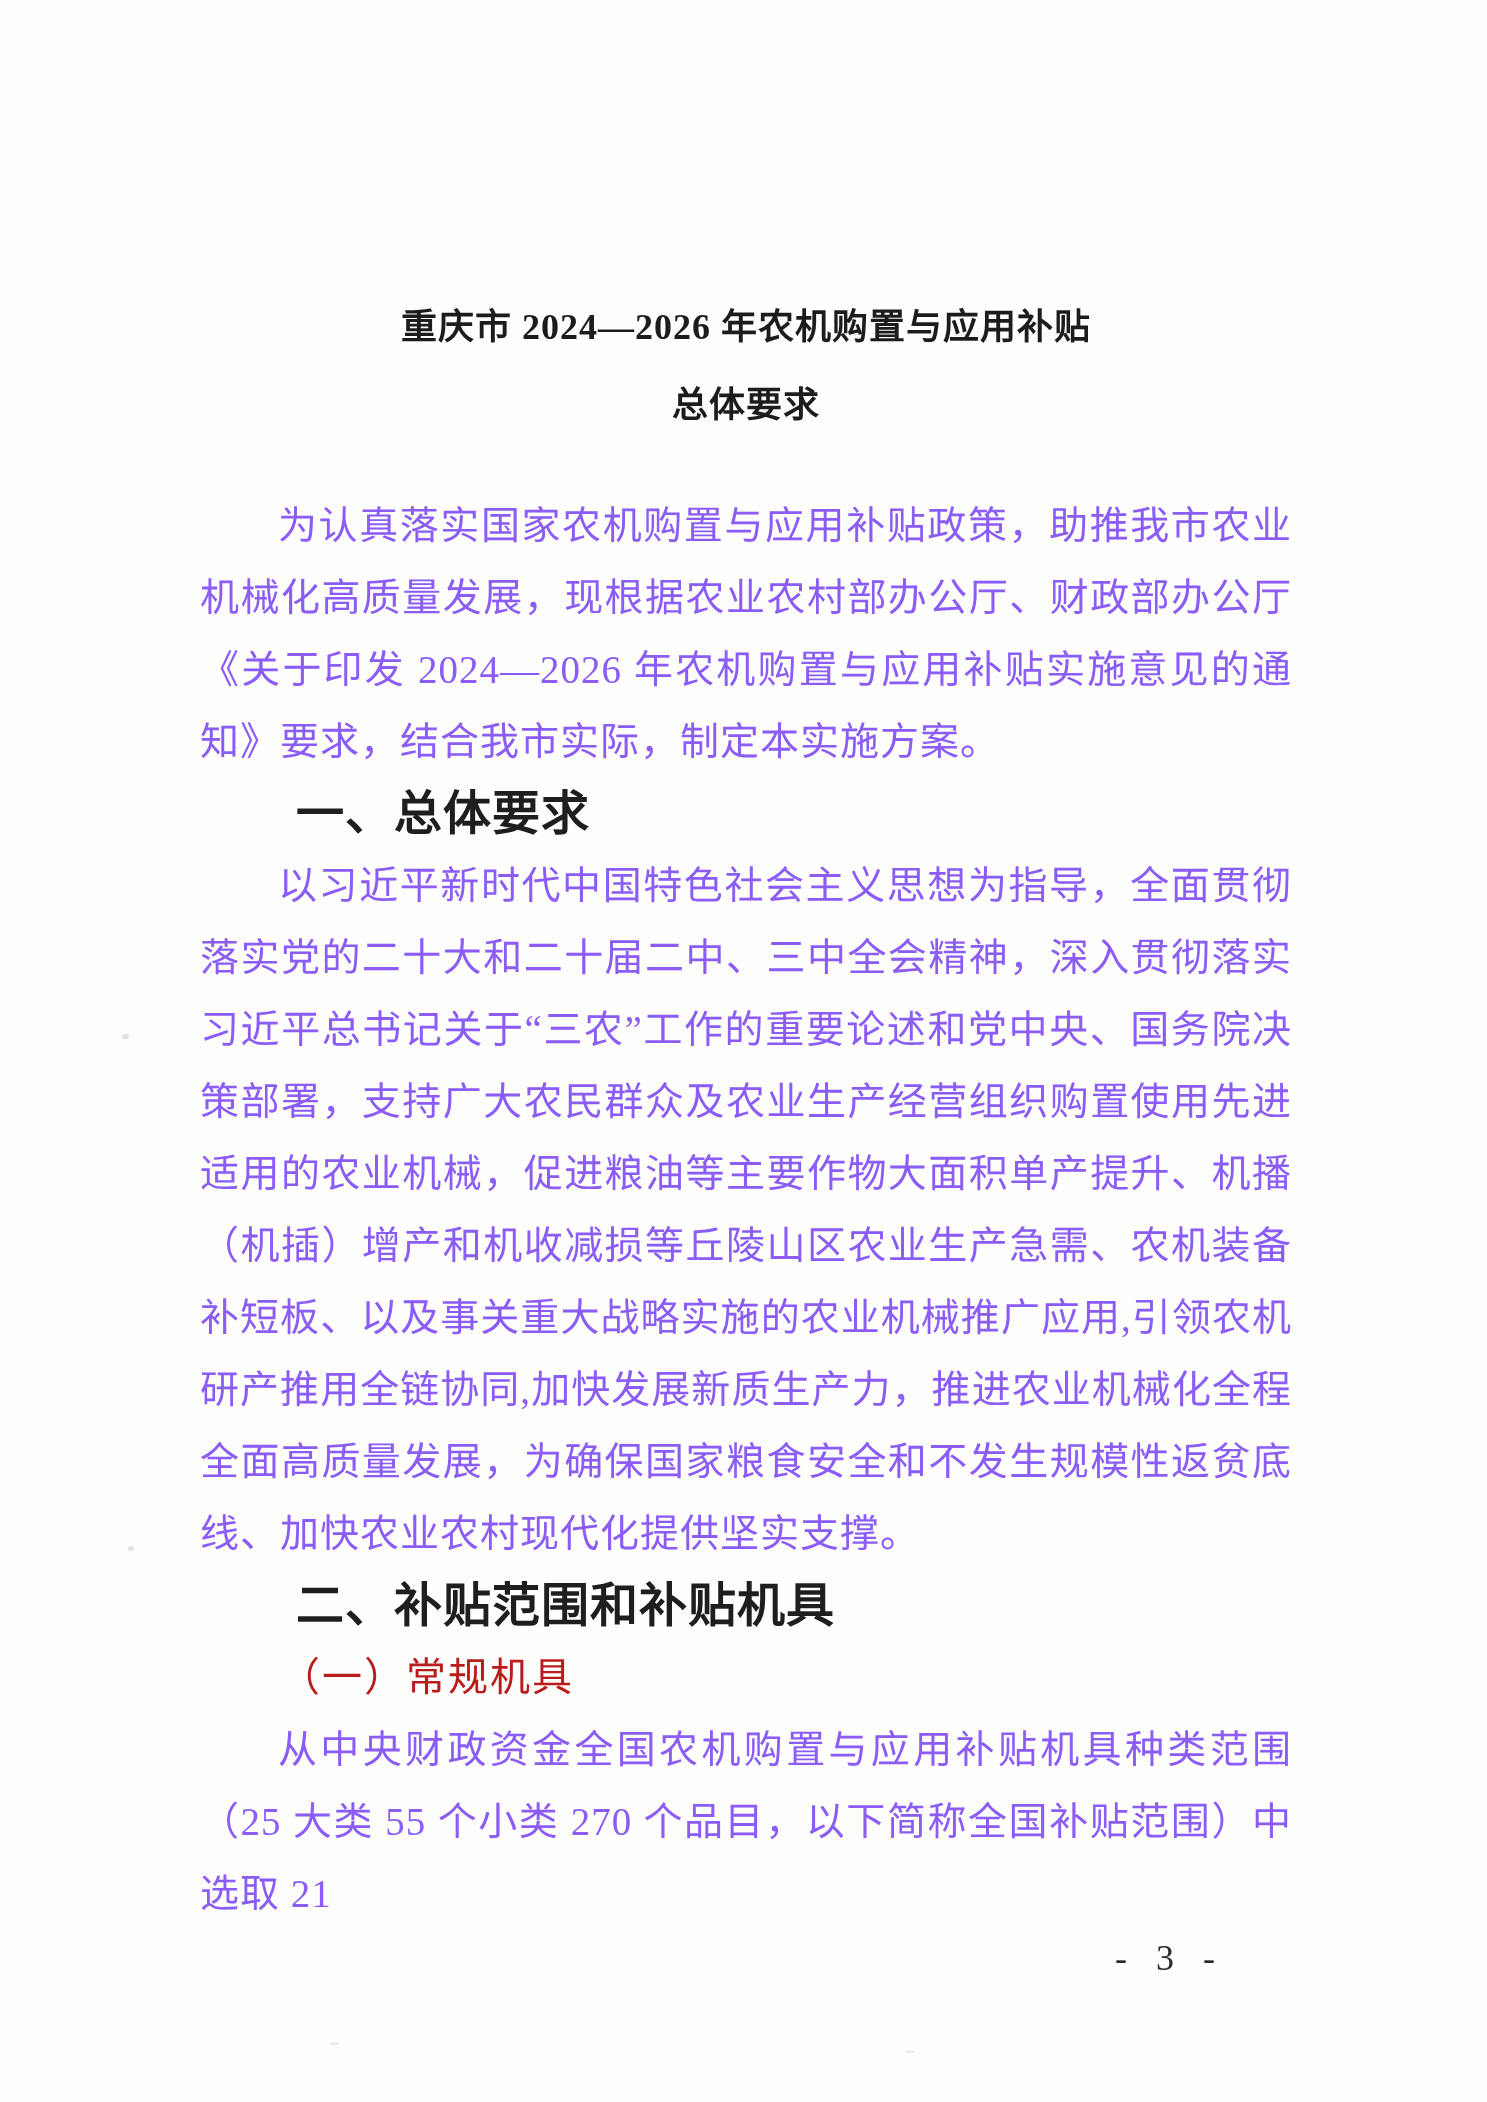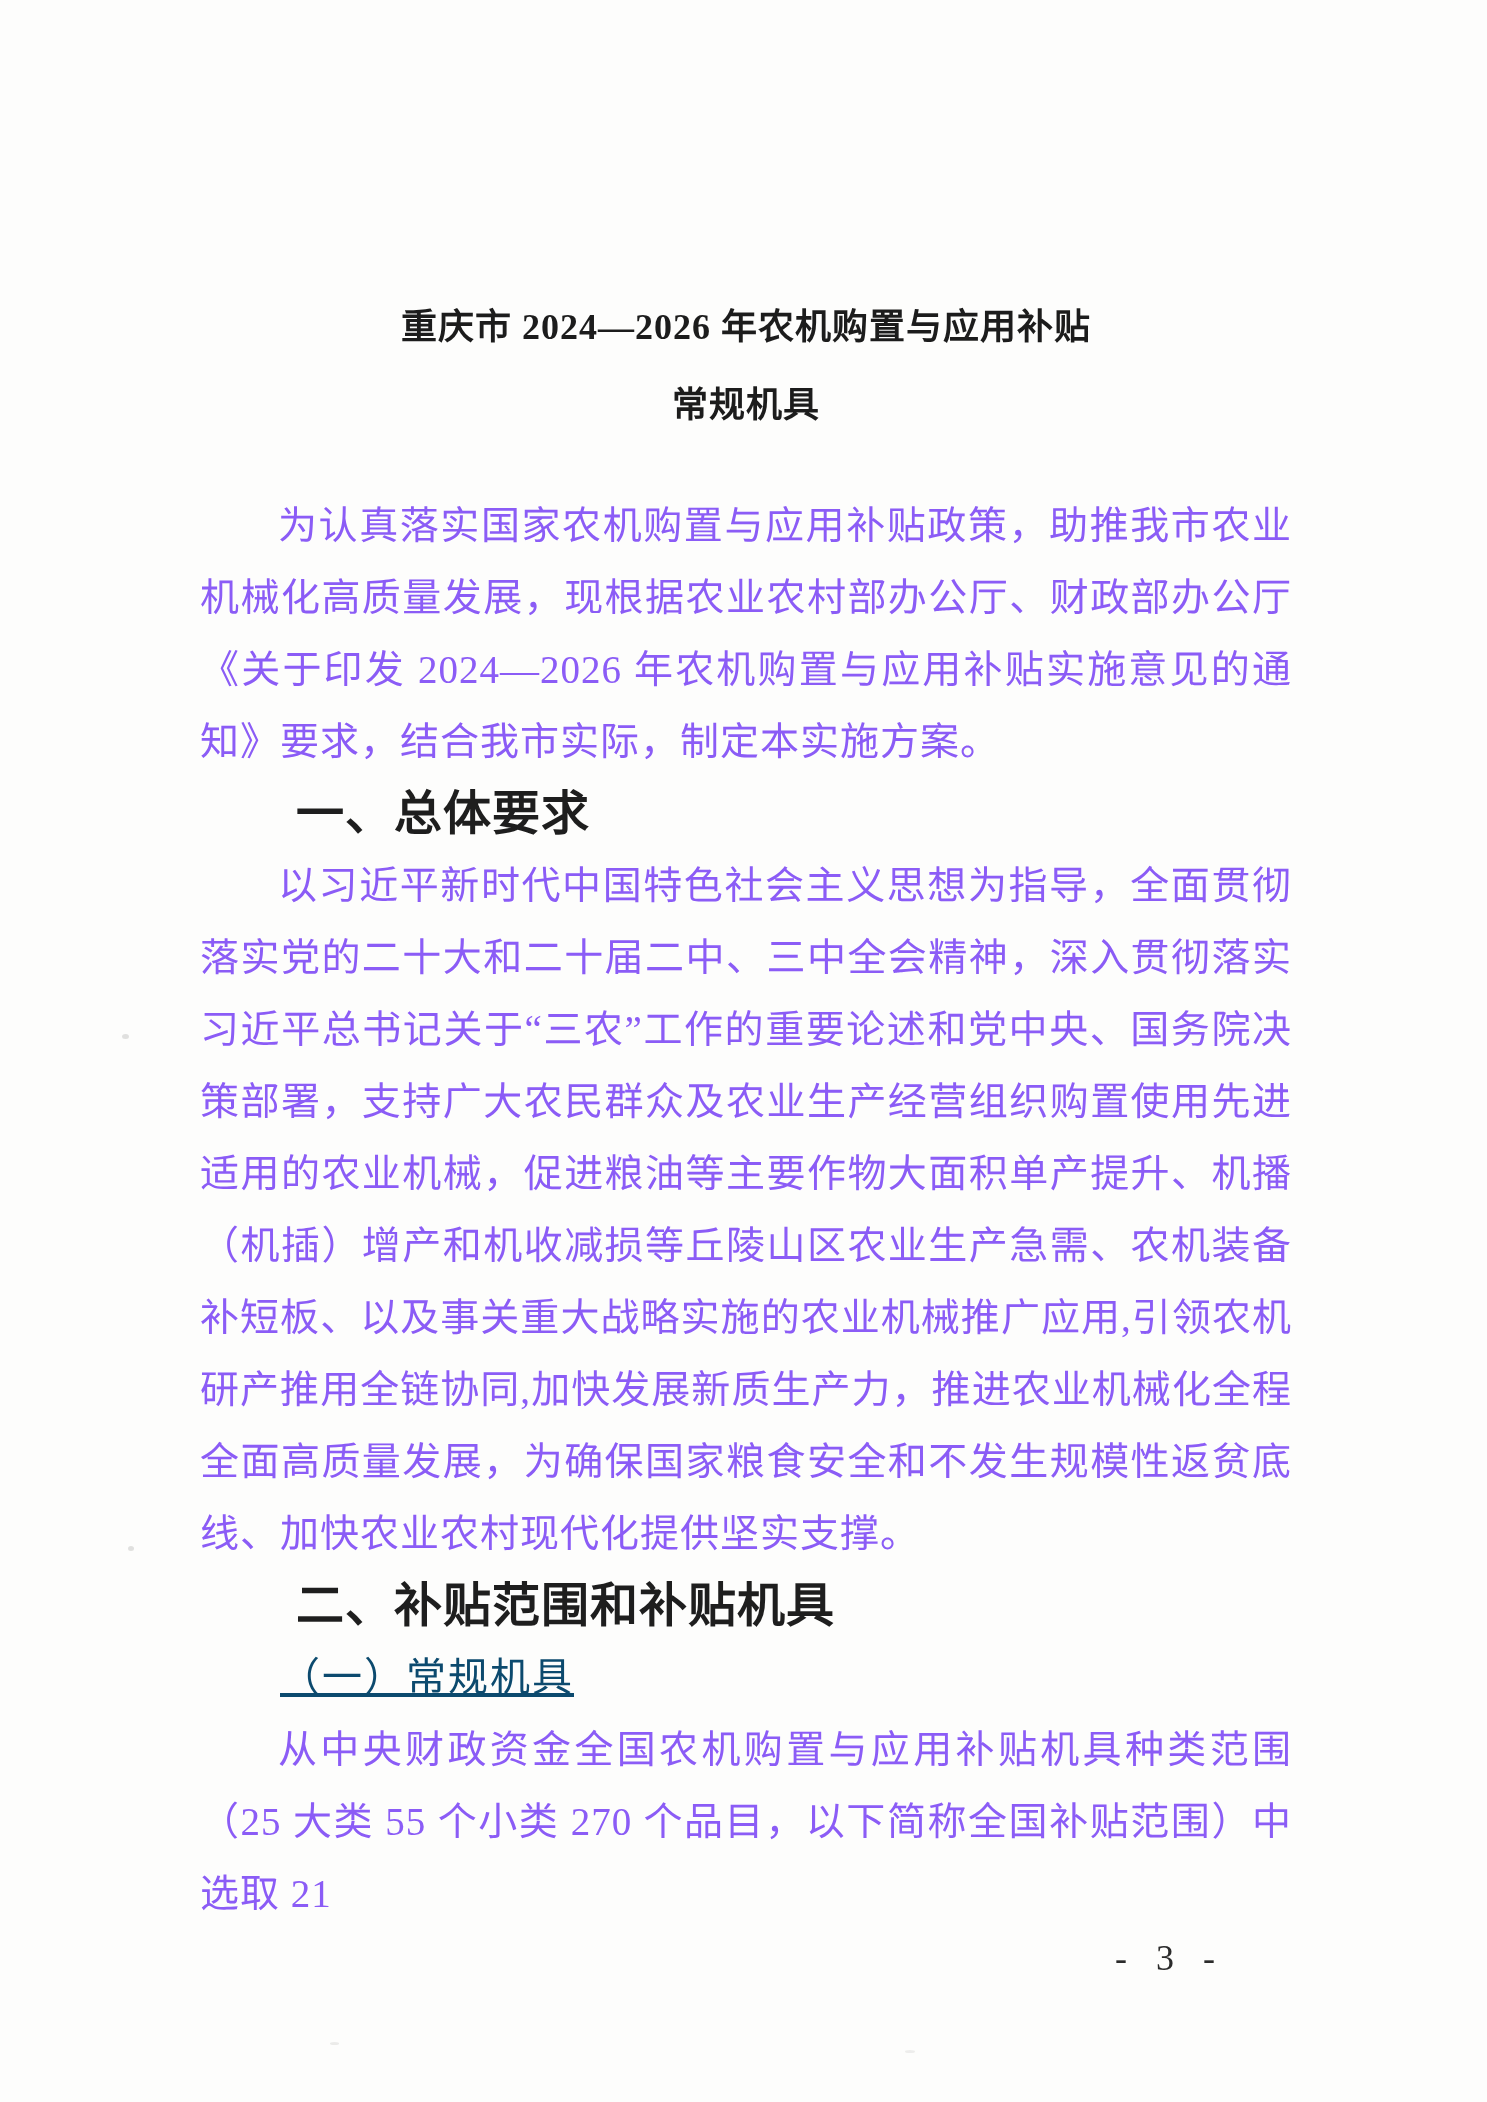--- a/index.html
+++ b/index.html
@@ -53,23 +53,22 @@
     line-height: 72px;
     text-indent: 2em;
     color: #1e1e1e;
     letter-spacing: 1px;
   }
   .sub-heading {
     margin: 0;
     font-size: 40px;
     line-height: 72px;
     text-indent: 2em;
-    color: #0c4a6e;
+    color: #b91c1c;
     letter-spacing: 2px;
-    text-decoration: underline;
   }
   .page-number {
     position: absolute;
     top: 1938px;
     right: 262px;
     font-size: 36px;
     line-height: 40px;
     letter-spacing: 10px;
     color: #2b2b2b;
     font-family: "Liberation Serif", "DejaVu Serif", serif;
@@ -87,21 +86,21 @@
 </style>
 </head>
 <body>
 
 <div class="page">
 
   <div class="content">
 
     <h1 class="doc-title">
       <span class="title-line">重庆市 2024—2026 年农机购置与应用补贴</span>
-      <span class="title-line">常规机具</span>
+      <span class="title-line">总体要求</span>
     </h1>
 
     <p class="body-para">为认真落实国家农机购置与应用补贴政策，助推我市农业机械化高质量发展，现根据农业农村部办公厅、财政部办公厅《关于印发 2024—2026 年农机购置与应用补贴实施意见的通知》要求，结合我市实际，制定本实施方案。</p>
 
     <h2 class="section-heading">一、总体要求</h2>
 
     <p class="body-para">以习近平新时代中国特色社会主义思想为指导，全面贯彻落实党的二十大和二十届二中、三中全会精神，深入贯彻落实习近平总书记关于“三农”工作的重要论述和党中央、国务院决策部署，支持广大农民群众及农业生产经营组织购置使用先进适用的农业机械，促进粮油等主要作物大面积单产提升、机播（机插）增产和机收减损等丘陵山区农业生产急需、农机装备补短板、以及事关重大战略实施的农业机械推广应用,引领农机研产推用全链协同,加快发展新质生产力，推进农业机械化全程全面高质量发展，为确保国家粮食安全和不发生规模性返贫底线、加快农业农村现代化提供坚实支撑。</p>
 
     <h2 class="section-heading">二、补贴范围和补贴机具</h2>
 

